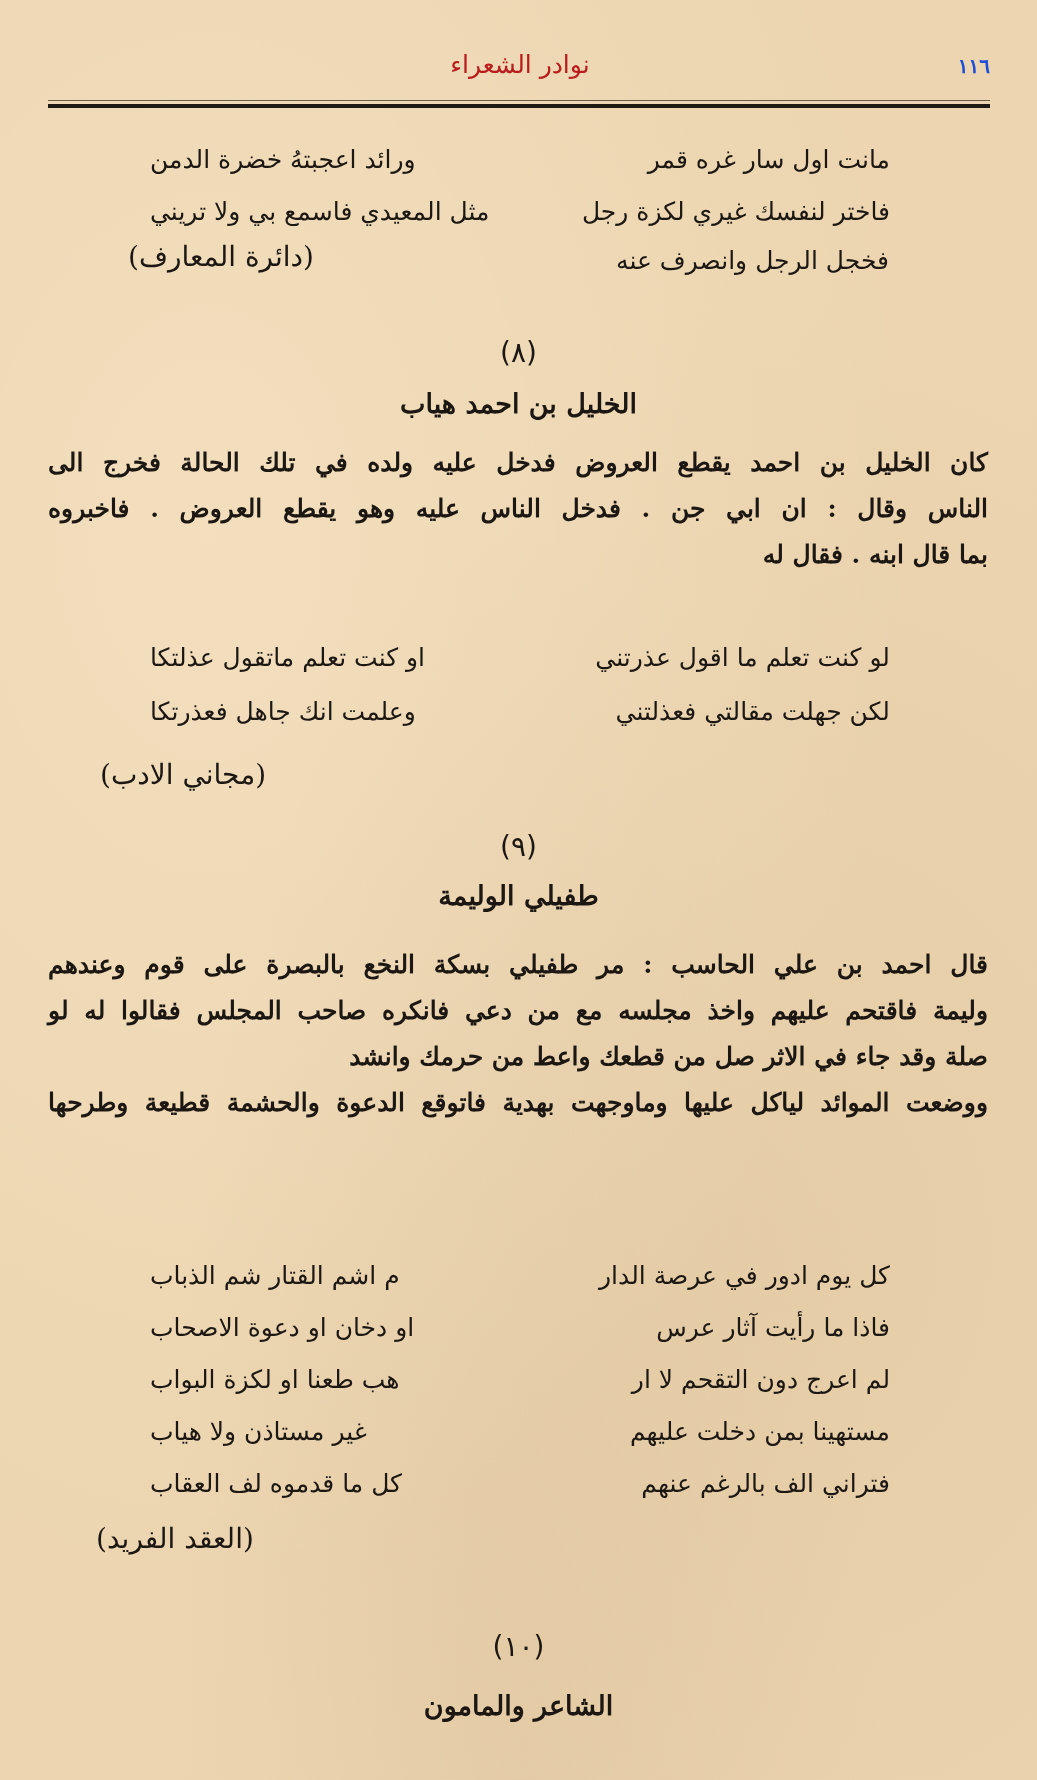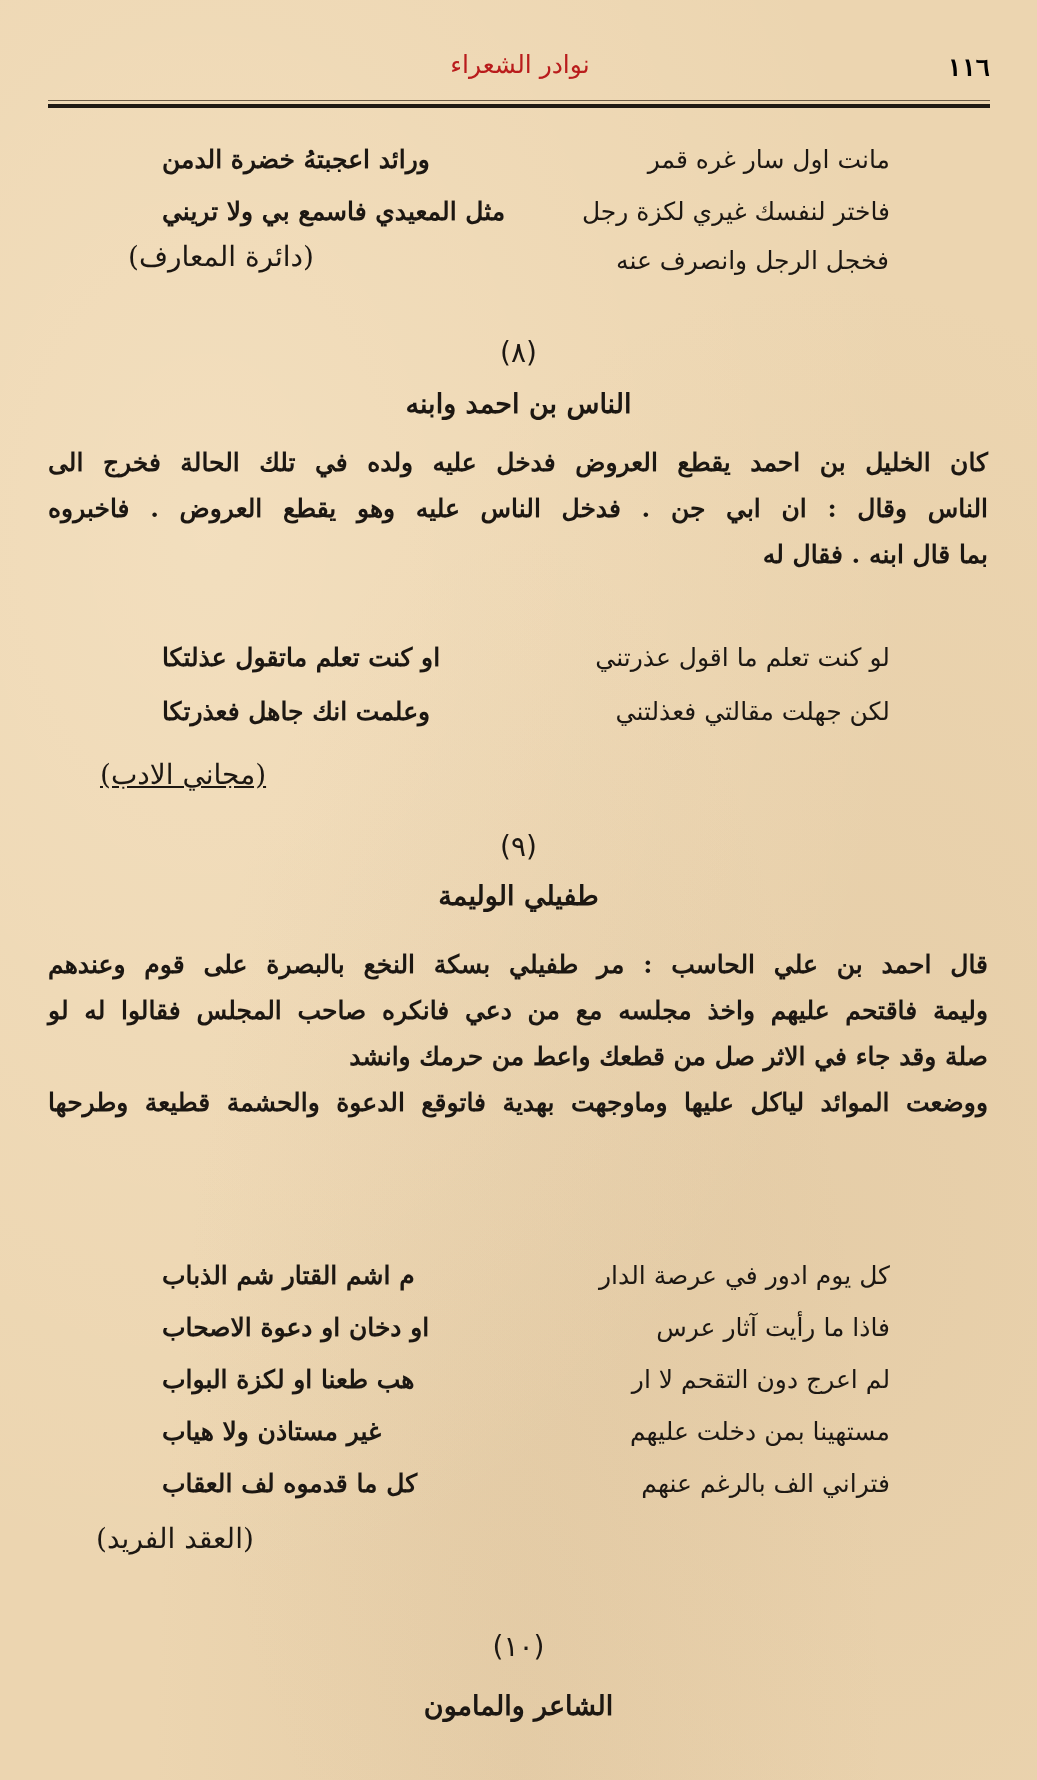--- a/index.html
+++ b/index.html
@@ -28,24 +28,24 @@
       position: absolute;
       top: 50px;
       left: 50px;
       width: 940px;
       height: 40px;
     }
     .page-number {
       position: absolute;
       right: 0px;
       top: 4px;
-      font-size: 24px;
-      font-family: Liberation Mono, monospace;
+      font-size: 20px;
+      font-family: Liberation Sans, sans-serif;
       font-weight: bold;
-      color: #000000;
+      color: #1d4ed8;
     }
     .running-title {
       position: absolute;
       left: 0; right: 0;
       text-align: center;
       top: 0;
       font-size: 25px;
       direction: rtl;
       color: #b91c1c;
     }
@@ -66,23 +66,22 @@
       line-height: 40px;
       white-space: nowrap;
     }
     .verse .hemistich-a {
       position: absolute;
       right: 0;
       top: 0;
     }
     .verse .hemistich-b {
       position: absolute;
-      left: 12px;
+      left: 0;
       top: 0;
-      font-weight: bold;
     }
     .prose {
       position: absolute;
       left: 48px;
       width: 940px;
       direction: rtl;
       text-align: justify;
       text-align-last: right;
       font-size: 25px;
       line-height: 46px;
@@ -142,37 +141,37 @@
     <span class="hemistich-b">ورائد اعجبتهُ خضرة الدمن</span>
   </div>
   <div class="verse" style="top:192px; left:150px; width:740px; height:40px;">
     <span class="hemistich-a">فاختر لنفسك غيري لكزة رجل</span>
     <span class="hemistich-b">مثل المعيدي فاسمع بي ولا تريني</span>
   </div>
   <div class="closing-line" style="top:246px; right:148px;">فخجل الرجل وانصرف عنه</div>
   <div class="source" style="top:240px; left:128px;">(دائرة المعارف)</div>
 
   <div class="section-number" style="top:336px;">(٨)</div>
-  <div class="section-title" style="top:388px;">الناس بن احمد وابنه</div>
+  <div class="section-title" style="top:388px;">الخليل بن احمد هياب</div>
 
   <div class="prose" style="top:440px;">
     <span class="line">كان الخليل بن احمد يقطع العروض فدخل عليه ولده في تلك الحالة فخرج الى</span>
     <span class="line">الناس وقال : ان ابي جن . فدخل الناس عليه وهو يقطع العروض . فاخبروه</span>
     <span class="line last">بما قال ابنه . فقال له</span>
   </div>
 
   <div class="verse" style="top:638px; left:150px; width:740px; height:40px;">
     <span class="hemistich-a">لو كنت تعلم ما اقول عذرتني</span>
     <span class="hemistich-b">او كنت تعلم ماتقول عذلتكا</span>
   </div>
   <div class="verse" style="top:692px; left:150px; width:740px; height:40px;">
     <span class="hemistich-a">لكن جهلت مقالتي فعذلتني</span>
     <span class="hemistich-b">وعلمت انك جاهل فعذرتكا</span>
   </div>
-  <div class="source" style="top:758px; left:100px;text-decoration:underline;">(مجاني الادب)</div>
+  <div class="source" style="top:758px; left:100px;">(مجاني الادب)</div>
 
   <div class="section-number" style="top:830px;">(٩)</div>
   <div class="section-title" style="top:880px;">طفيلي الوليمة</div>
 
   <div class="prose" style="top:942px;">
     <span class="line">قال احمد بن علي الحاسب : مر طفيلي بسكة النخع بالبصرة على قوم وعندهم</span>
     <span class="line">وليمة فاقتحم عليهم واخذ مجلسه مع من دعي فانكره صاحب المجلس فقالوا له لو</span>
     <span class="line last">صلة وقد جاء في الاثر صل من قطعك واعط من حرمك وانشد</span>
     <span class="line">ووضعت الموائد لياكل عليها وماوجهت بهدية فاتوقع الدعوة والحشمة قطيعة وطرحها</span>
   </div>

